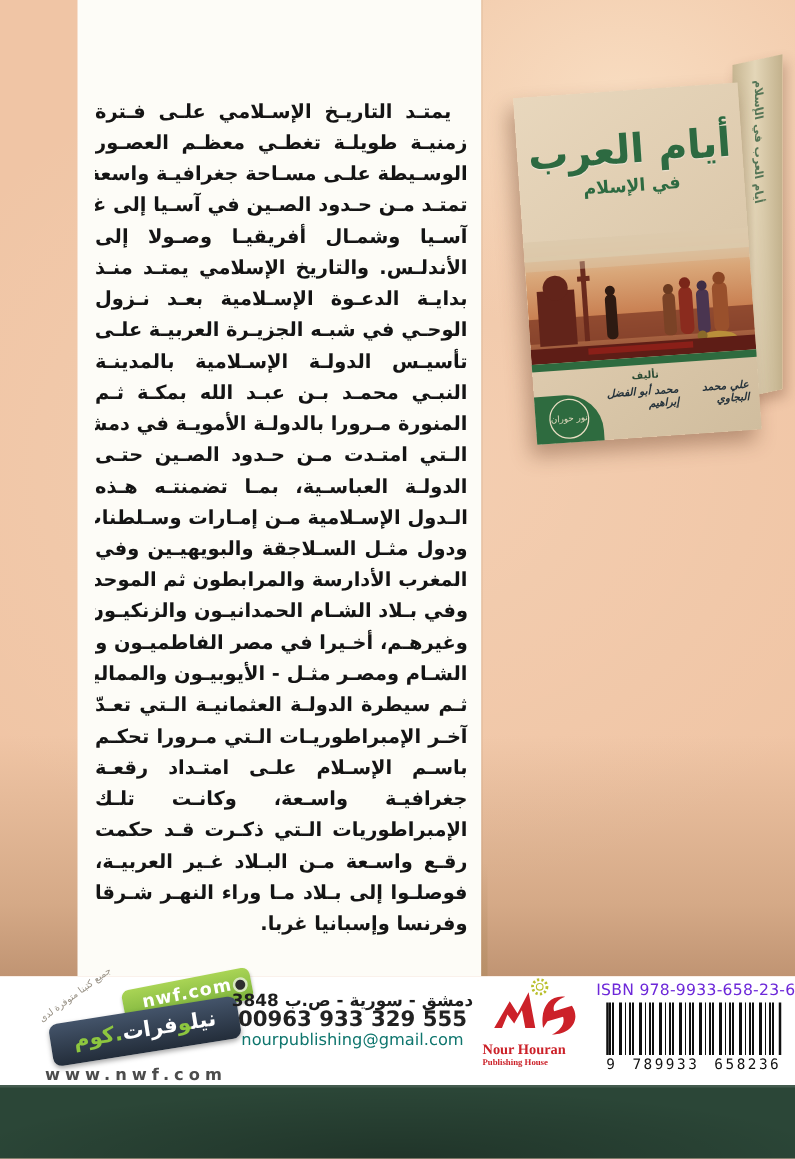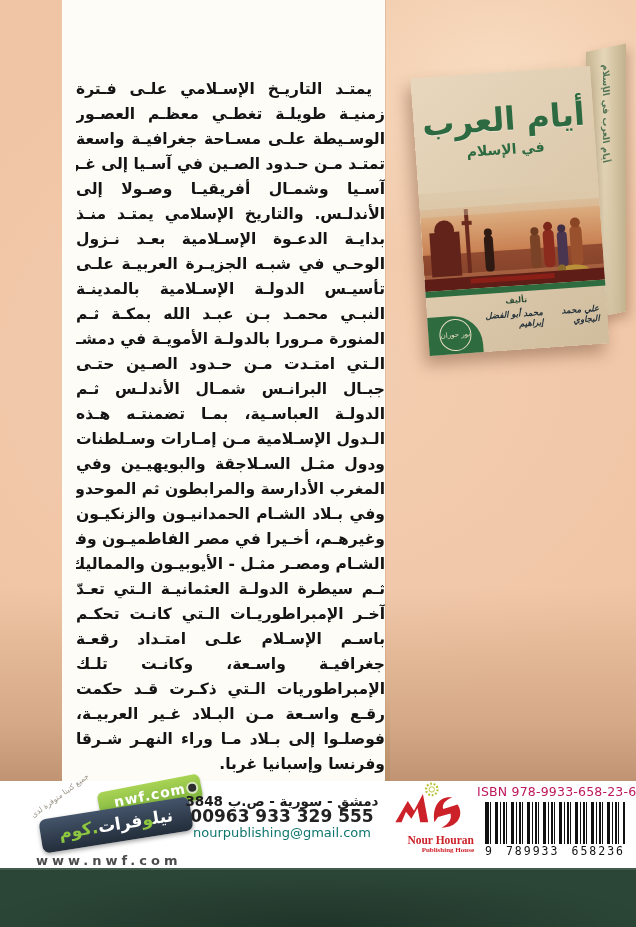--- a/index.html
+++ b/index.html
@@ -10,21 +10,21 @@
       radial-gradient(ellipse 420px 300px at 78% 8%, #f8dcc0 0%, rgba(248,220,192,0) 65%),
       radial-gradient(ellipse 600px 500px at 50% 40%, rgba(255,235,215,0.25) 0%, rgba(255,235,215,0) 70%),
       #f0c5a5;
   }
   
   .bg-darken{position:absolute;left:0;top:588px;width:636px;height:193px;z-index:1;
     background:linear-gradient(to bottom, rgba(150,105,65,0) 0%, rgba(150,105,65,0.30) 70%, rgba(140,95,60,0.48) 100%);}
   
   .text-panel{position:absolute;left:62px;top:0;width:323px;height:781px;background:#fdfcf7;z-index:2;
     box-shadow:1px 0 0 rgba(180,140,100,0.25);}
-  .blurb{padding:77px 0 0 14px;direction:rtl;}
+  .blurb{padding:77px 11px 0 14px;direction:rtl;}
   .blurb-line{height:25px;line-height:25px;font-weight:bold;font-size:15.5px;color:#141414;
     text-align:justify;text-align-last:justify;white-space:nowrap;overflow:hidden;}
   .blurb-line.first{padding-right:13px;}
   .blurb-line.last{text-align:left;text-align-last:right;}
   .panel-edge{position:absolute;left:385px;top:690px;width:5px;height:91px;z-index:2;
     background:linear-gradient(to bottom, rgba(176,138,95,0), rgba(176,138,95,0.55));}
   
   .book{position:absolute;left:410px;top:50px;width:228px;height:310px;z-index:3;}
   .spine{position:absolute;left:176px;top:2px;width:40px;height:268px;
     transform:skewY(-12deg);transform-origin:left top;
@@ -70,29 +70,29 @@
     font-size:17px;font-weight:bold;color:#fff;}
   .nwf-tag-navy .grn{color:#8dc63f;}
   .nwf-url{position:absolute;left:30px;top:92px;font-size:13px;font-weight:bold;color:#4c4c4c;
     letter-spacing:4px;}
   
   .contact{position:absolute;left:178px;top:12px;width:208px;text-align:center;color:#1d1d1d;}
   .contact .ar{direction:rtl;font-size:13.5px;font-weight:bold;line-height:16px;}
   .contact .num{font-size:17px;line-height:15.5px;font-weight:bold;color:#222;}
   .contact .mail{font-size:13px;line-height:16px;color:#0f766e;}
   
-  .nour{position:absolute;left:386px;top:0;width:88px;height:86px;text-align:right;}
+  .nour{position:absolute;left:386px;top:0;width:88px;height:86px;text-align:left;}
   .nour svg{display:block;margin:0 auto;}
   .nour-name{font-family:"Liberation Serif",serif;font-weight:bold;font-size:11.5px;color:#cc2129;
     line-height:11px;margin-top:-2px;}
   .nour-sub{font-family:"Liberation Serif",serif;font-weight:bold;font-size:7px;color:#cc2129;
     line-height:8px;}
   
   .isbn{position:absolute;left:477px;top:3px;width:156px;}
-  .isbn-label{font-size:12.5px;color:#be185d;white-space:nowrap;letter-spacing:0.2px;}
+  .isbn-label{font-size:12.5px;color:#6d28d9;white-space:nowrap;letter-spacing:0.2px;}
   .barcode{margin-top:3px;margin-left:8px;width:140px;background:#fff;}
   .bars{height:42px;
     background:repeating-linear-gradient(90deg,
       #101010 0px,#101010 2px,#fff 2px,#fff 3px,
       #101010 3px,#101010 4px,#fff 4px,#fff 8px,
       #101010 8px,#101010 11px,#fff 11px,#fff 13px,
       #101010 13px,#101010 14px,#fff 14px,#fff 16px);
     border-left:2px solid #101010;border-right:2px solid #101010;}
   .digits{display:flex;justify-content:space-between;font-family:"DejaVu Sans Mono",monospace;
     font-size:11.5px;color:#111;margin-top:0px;}
@@ -116,30 +116,29 @@
         <div class="blurb-line">الوسـيطة علـى مسـاحة جغرافيـة واسعة</div>
         <div class="blurb-line">تمتـد مـن حـدود الصـين في آسـيا إلى غـرب</div>
         <div class="blurb-line">آسـيا وشمـال أفريقيـا وصـولا إلى</div>
         <div class="blurb-line">الأندلـس. والتاريخ الإسلامي يمتـد منـذ</div>
         <div class="blurb-line">بدايـة الدعـوة الإسـلامية بعـد نـزول</div>
         <div class="blurb-line">الوحـي في شبـه الجزيـرة العربيـة علـى</div>
         <div class="blurb-line">تأسيـس الدولـة الإسـلامية بالمدينـة</div>
         <div class="blurb-line">النبـي محمـد بـن عبـد الله بمكـة ثـم</div>
         <div class="blurb-line">المنورة مـرورا بالدولـة الأمويـة في دمشـق</div>
         <div class="blurb-line">الـتي امتـدت مـن حـدود الصـين حتـى</div>
-        <div class="blurb-line">جبـال البرانـس شمـال الأندلـس ثـم</div>
         <div class="blurb-line">الدولـة العباسـية، بمـا تضمنتـه هـذه</div>
         <div class="blurb-line">الـدول الإسـلامية مـن إمـارات وسـلطنات</div>
         <div class="blurb-line">ودول مثـل السـلاجقة والبويهيـين وفي</div>
         <div class="blurb-line">المغرب الأدارسة والمرابطون ثم الموحدون</div>
         <div class="blurb-line">وفي بـلاد الشـام الحمدانيـون والزنكيـون</div>
         <div class="blurb-line">وغيرهـم، أخـيرا في مصر الفاطميـون وفي</div>
         <div class="blurb-line">الشـام ومصـر مثـل - الأيوبيـون والمماليك</div>
         <div class="blurb-line">ثـم سيطرة الدولـة العثمانيـة الـتي تعـدّ</div>
-        <div class="blurb-line">آخـر الإمبراطوريـات الـتي كانـت تحكـم</div>
+        <div class="blurb-line">آخـر الإمبراطوريـات الـتي مـرورا تحكـم</div>
         <div class="blurb-line">باسـم الإسـلام علـى امتـداد رقعـة</div>
         <div class="blurb-line">جغرافيـة واسـعة، وكانـت تلـك</div>
         <div class="blurb-line">الإمبراطوريات الـتي ذكـرت قـد حكمت</div>
         <div class="blurb-line">رقـع واسـعة مـن البـلاد غـير العربيـة،</div>
         <div class="blurb-line">فوصلـوا إلى بـلاد مـا وراء النهـر شـرقا</div>
         <div class="blurb-line last">وفرنسا وإسبانيا غربا.</div>
       </div>
   </div>
   <div class="panel-edge"></div>
 

